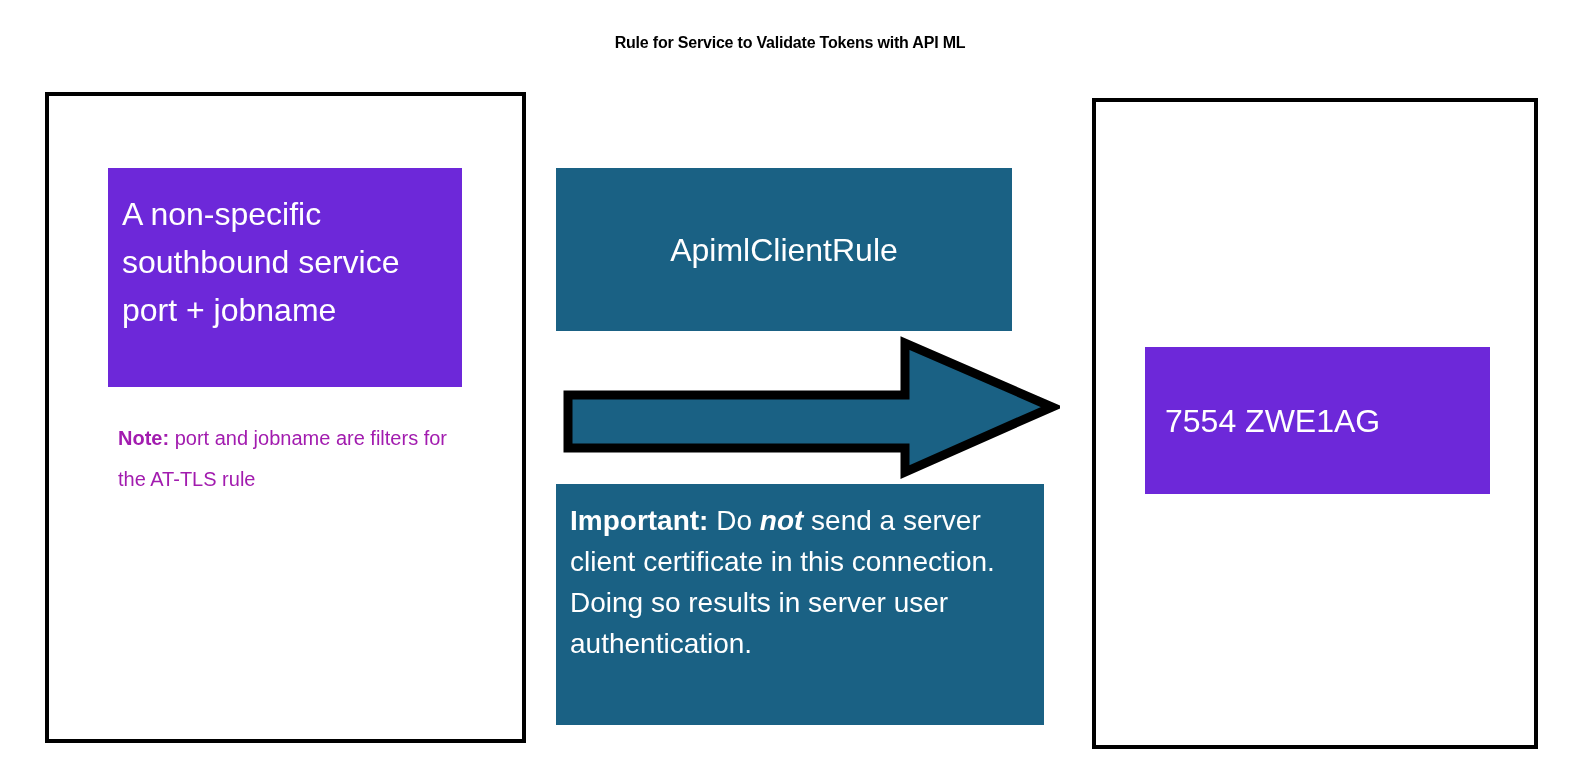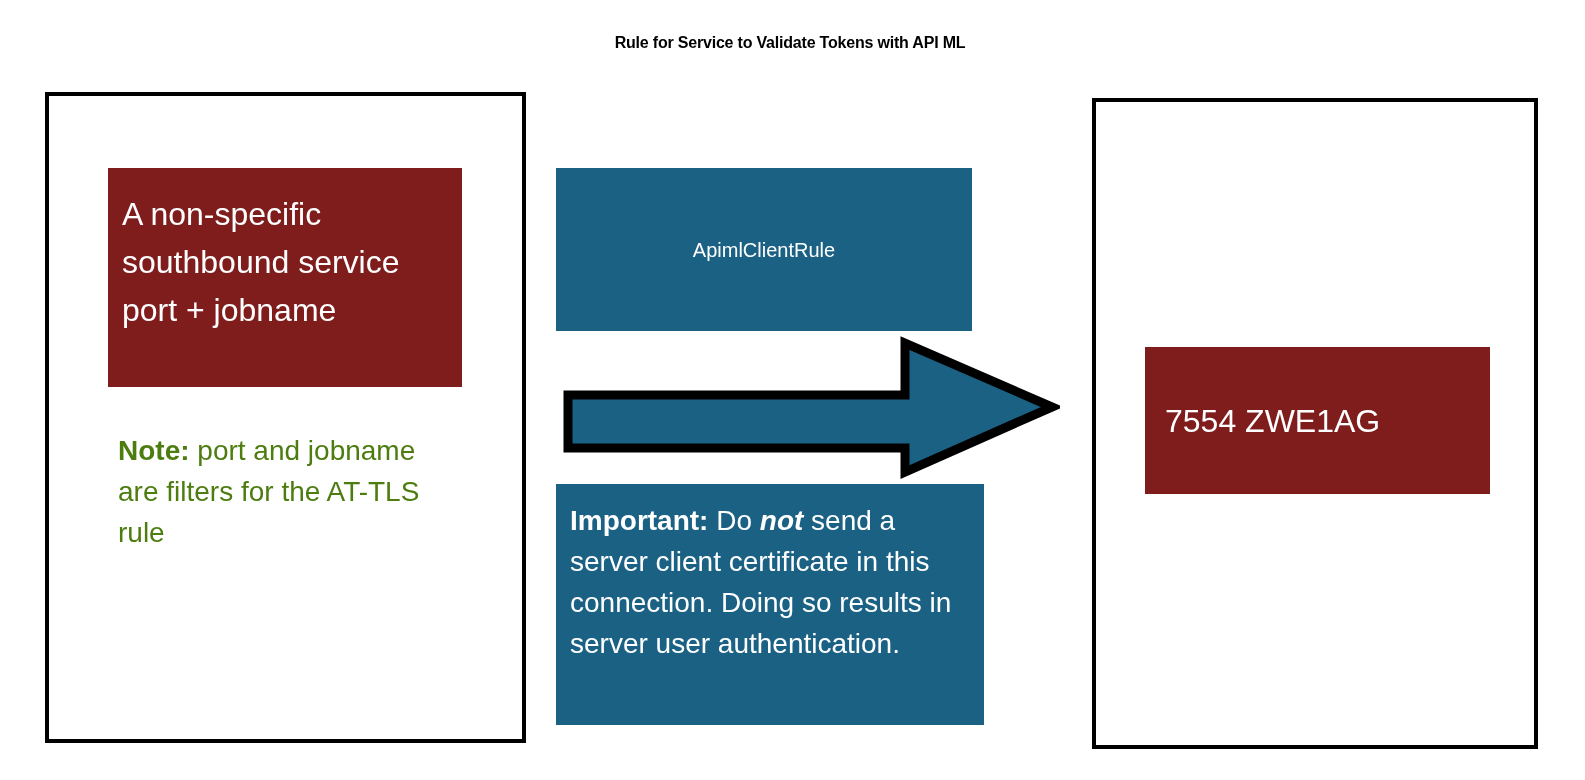--- a/index.html
+++ b/index.html
@@ -44,51 +44,50 @@
   }
   #frame-left  { left: 45px;   top: 92px; width: 481px; height: 651px; }
   #frame-right { left: 1092px; top: 98px; width: 446px; height: 651px; }
 
   
   .block {
     position: absolute;
     box-sizing: border-box;
     color: #ffffff;
   }
-  .block-purple { background: #7f1d1d; }
+  .block-purple { background: #6d28d9; }
   .block-teal   { background: #1A6184; }
 
   #box-southbound {
     left: 108px; top: 168px; width: 354px; height: 219px;
     padding: 22px 20px 0 14px;
     font-size: 32px;
     line-height: 48px;
   }
 
   #box-note {
     position: absolute;
     left: 118px; top: 418px; width: 340px;
-    font-size: 28px;
+    font-size: 20px;
     line-height: 41px;
-    color: #4d7c0f;
-    margin-top: 12px;
+    color: #a21caf;
   }
   #box-note b { font-weight: bold; }
 
   #box-rulename {
-    left: 556px; top: 168px; width: 416px; height: 163px;
+    left: 556px; top: 168px; width: 456px; height: 163px;
     display: flex;
     align-items: center;
     justify-content: center;
-    font-size: 20px;
+    font-size: 32px;
     line-height: 40px;
   }
 
   #box-important {
-    left: 556px; top: 484px; width: 428px; height: 241px;
+    left: 556px; top: 484px; width: 488px; height: 241px;
     padding: 16px 14px 0 14px;
     font-size: 28px;
     line-height: 41px;
   }
   #box-important b { font-weight: bold; }
   #box-important i { font-weight: bold; font-style: italic; }
 
   #box-portjob {
     left: 1145px; top: 347px; width: 345px; height: 147px;
     padding: 0 0 0 20px;

